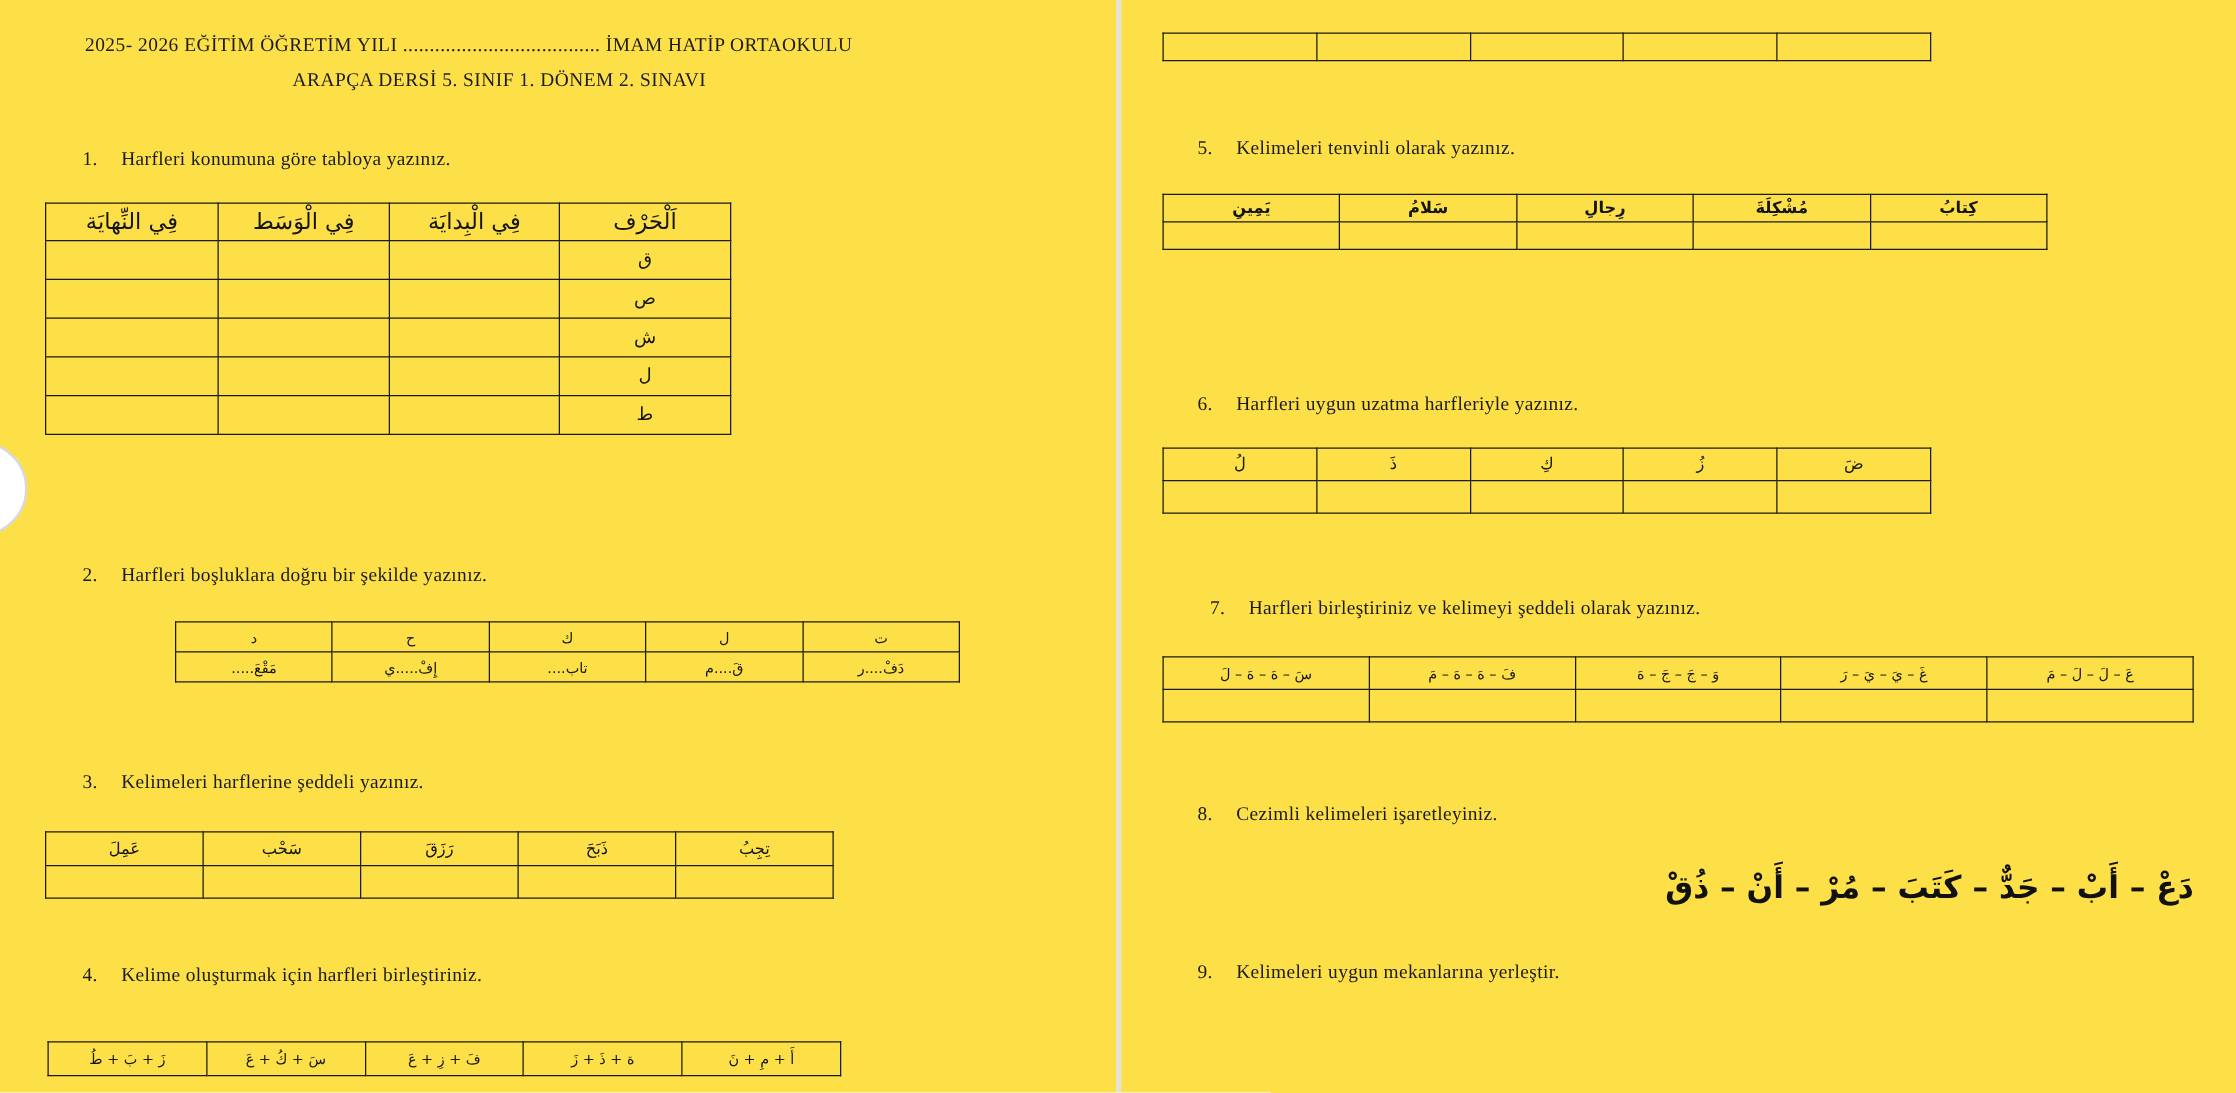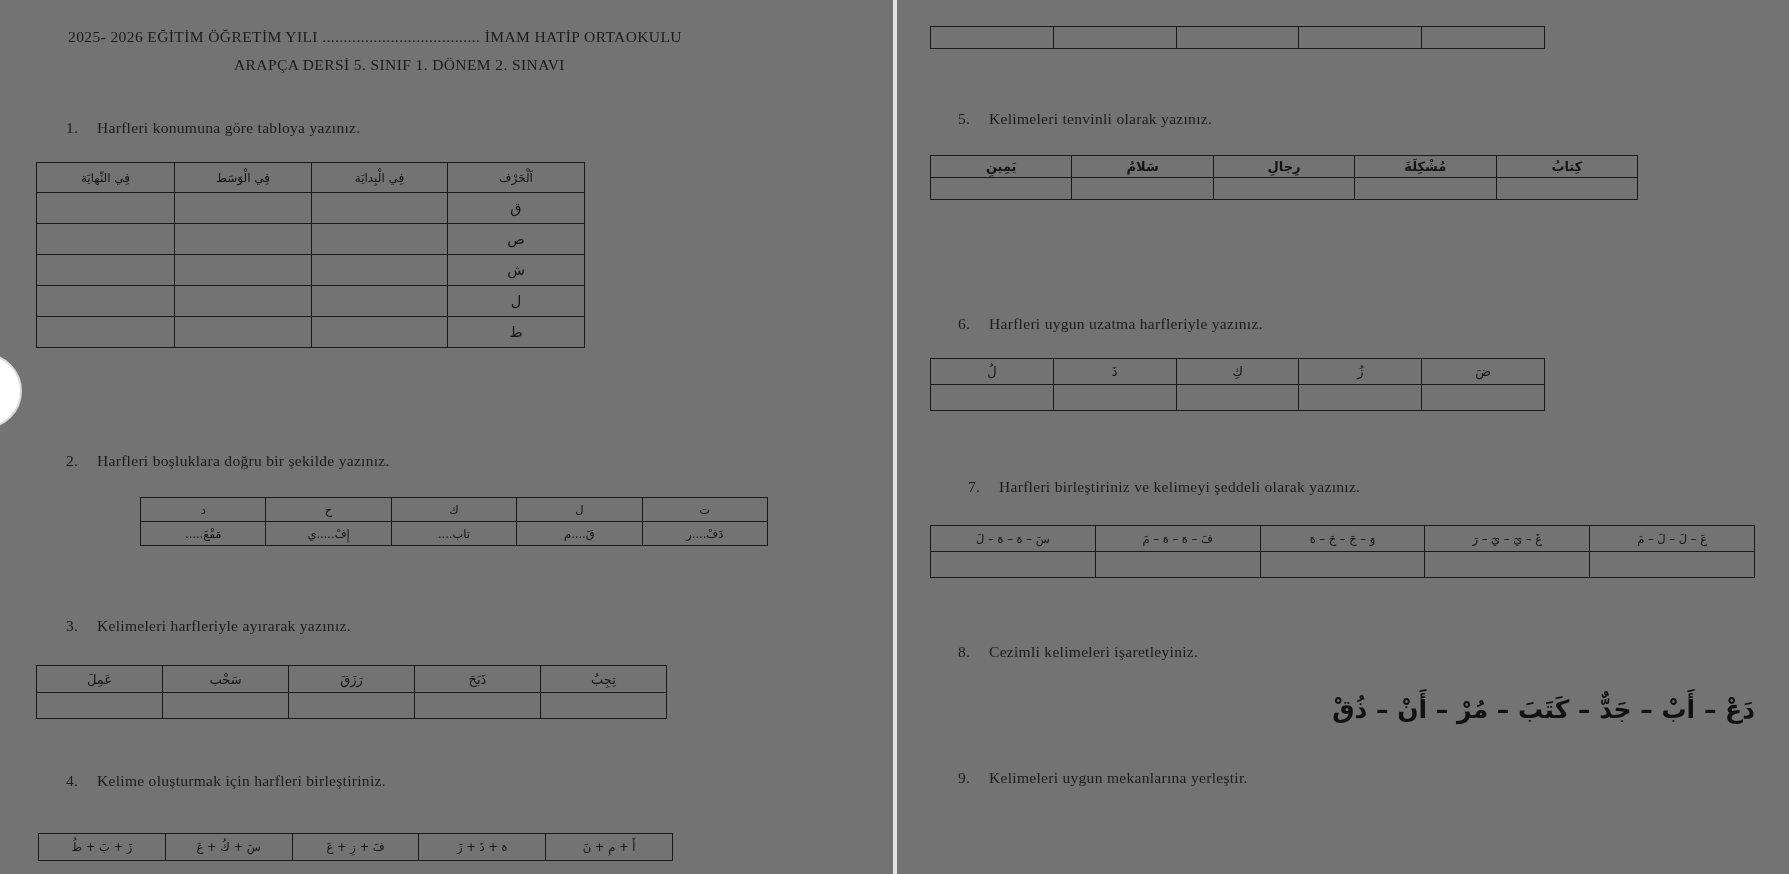--- a/index.html
+++ b/index.html
@@ -1,28 +1,28 @@
 <!DOCTYPE html>
 <html><head>
 <meta charset="utf-8">
 <style>
   html,body{margin:0;padding:0;background:#ffffff;}
-  #canvas{position:relative;width:1789px;height:874px;background:#737373;overflow:hidden;
+  #canvas{position:relative;width:1789px;height:874px;background:#fde047;overflow:hidden;
           font-family:"Liberation Serif",serif;color:#1b1b1b;}
   .divider{position:absolute;top:0;width:4px;height:874px;background:#e3e3e3;}
   .arc{position:absolute;width:72px;height:72px;border:2px solid #d9d9d9;border-radius:50%;background:#fff;}
   .hdr{position:absolute;font-size:15.5px;letter-spacing:0.4px;white-space:nowrap;}
   .qhead{position:absolute;font-size:15.5px;letter-spacing:0.3px;white-space:nowrap;}
   .qnum{display:inline-block;min-width:31px;}
   table.dt{position:absolute;border-collapse:collapse;table-layout:fixed;}
   table.dt td{border:1px solid #1a1a1a;text-align:center;vertical-align:middle;padding:0 4px;
               direction:rtl;font-family:"DejaVu Sans",sans-serif;color:#141414;overflow:hidden;white-space:nowrap;}
   .ar12 td{font-size:11.5px;}
   .ar13 td{font-size:13px;}
-  .hrow td{font-size:12px;}
+  .hrow td{font-size:18px;}
   .lrow td{font-size:14.5px;}
   .q8line{position:absolute;direction:rtl;text-align:right;font-family:"DejaVu Sans",sans-serif;
           font-weight:bold;font-size:25px;color:#111;white-space:nowrap;}
 </style>
 </head>
 <body>
 
 <div id="canvas">
 
   <div class="arc" style="left:-54px;top:353px;"></div>
@@ -97,21 +97,21 @@
       <td>مَقْعَ.....</td>
       <td>إِفْ.....ي</td>
       <td>تاب....</td>
       <td>قَ....م</td>
       <td>دَفْ....ر</td>
     </tr>
   </tbody>
     </table>
 
   <div class="qhead" style="left:66px;top:617px;">
-    <span class="qnum">3.</span><span>Kelimeleri harfleriyle ayırarak yazınız.</span>
+    <span class="qnum">3.</span><span>Kelimeleri harflerine şeddeli yazınız.</span>
   </div>
   <table class="dt ar13" style="left:36px;top:665px;width:631px;">
     <tbody>
         <tr style="height:27px;">
       <td>عَمِلَ</td>
       <td>سَحْب</td>
       <td>رَزَقَ</td>
       <td>ذَبَحَ</td>
       <td>تِجِبُ</td>
     </tr>

